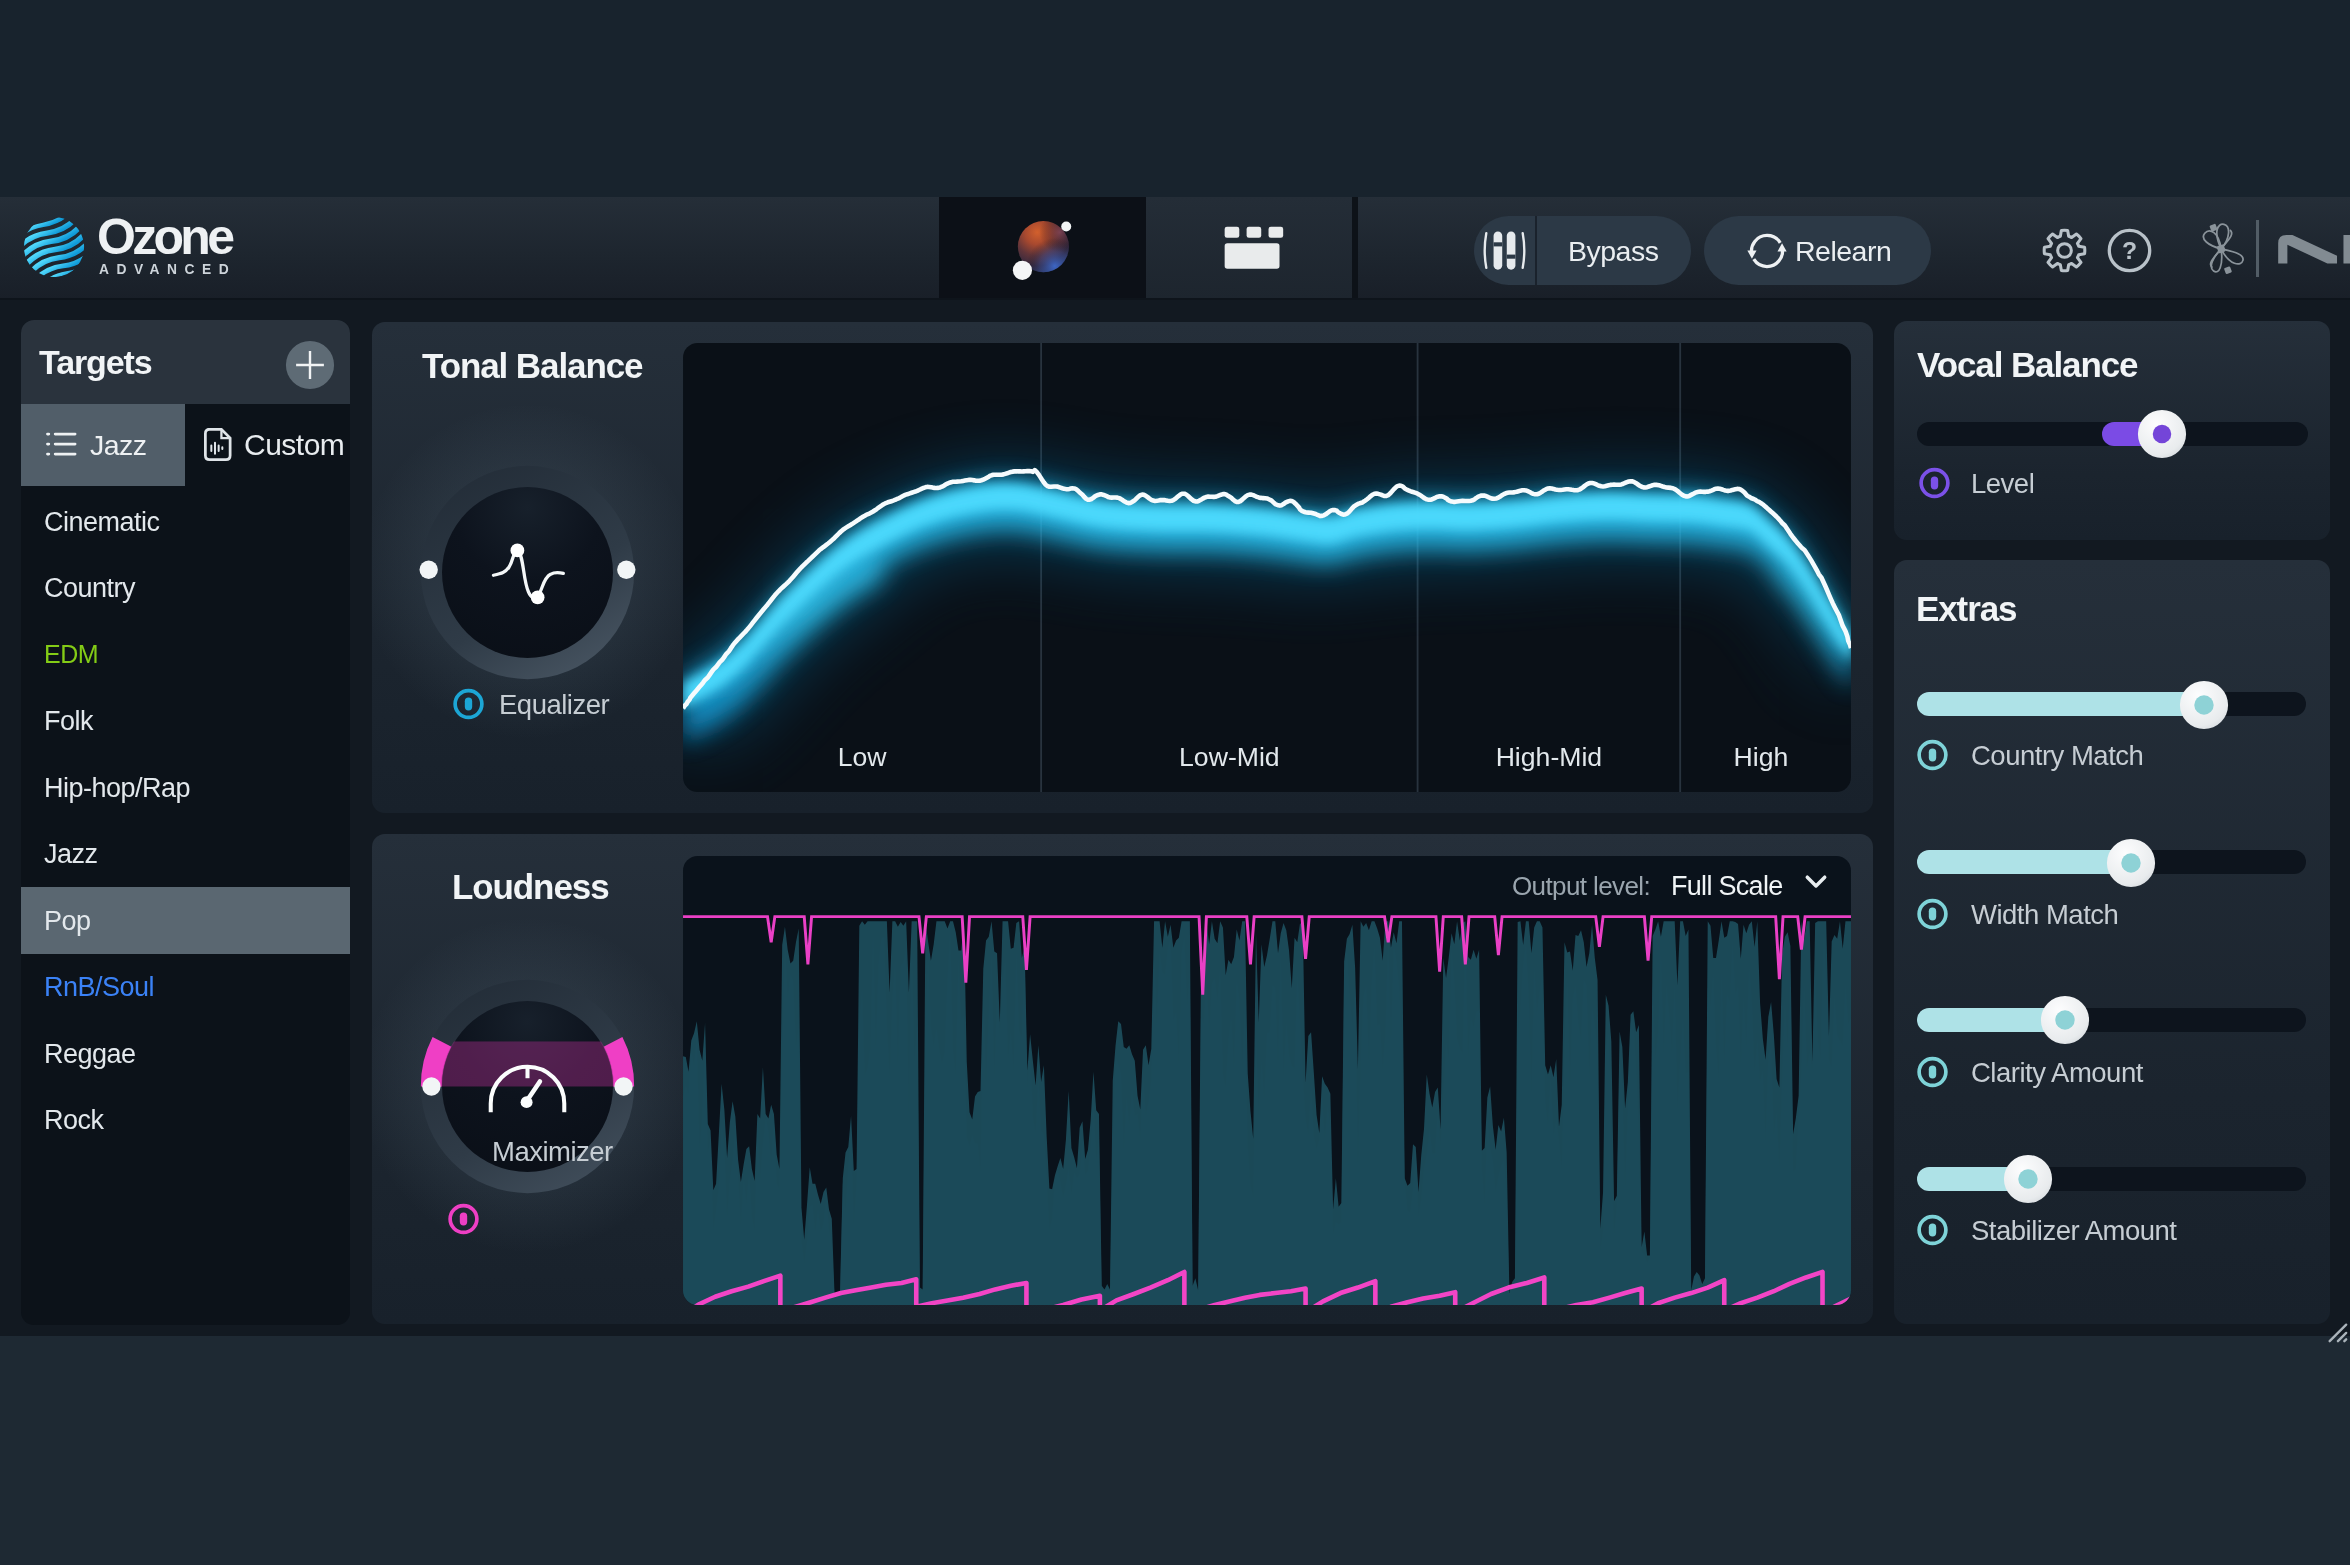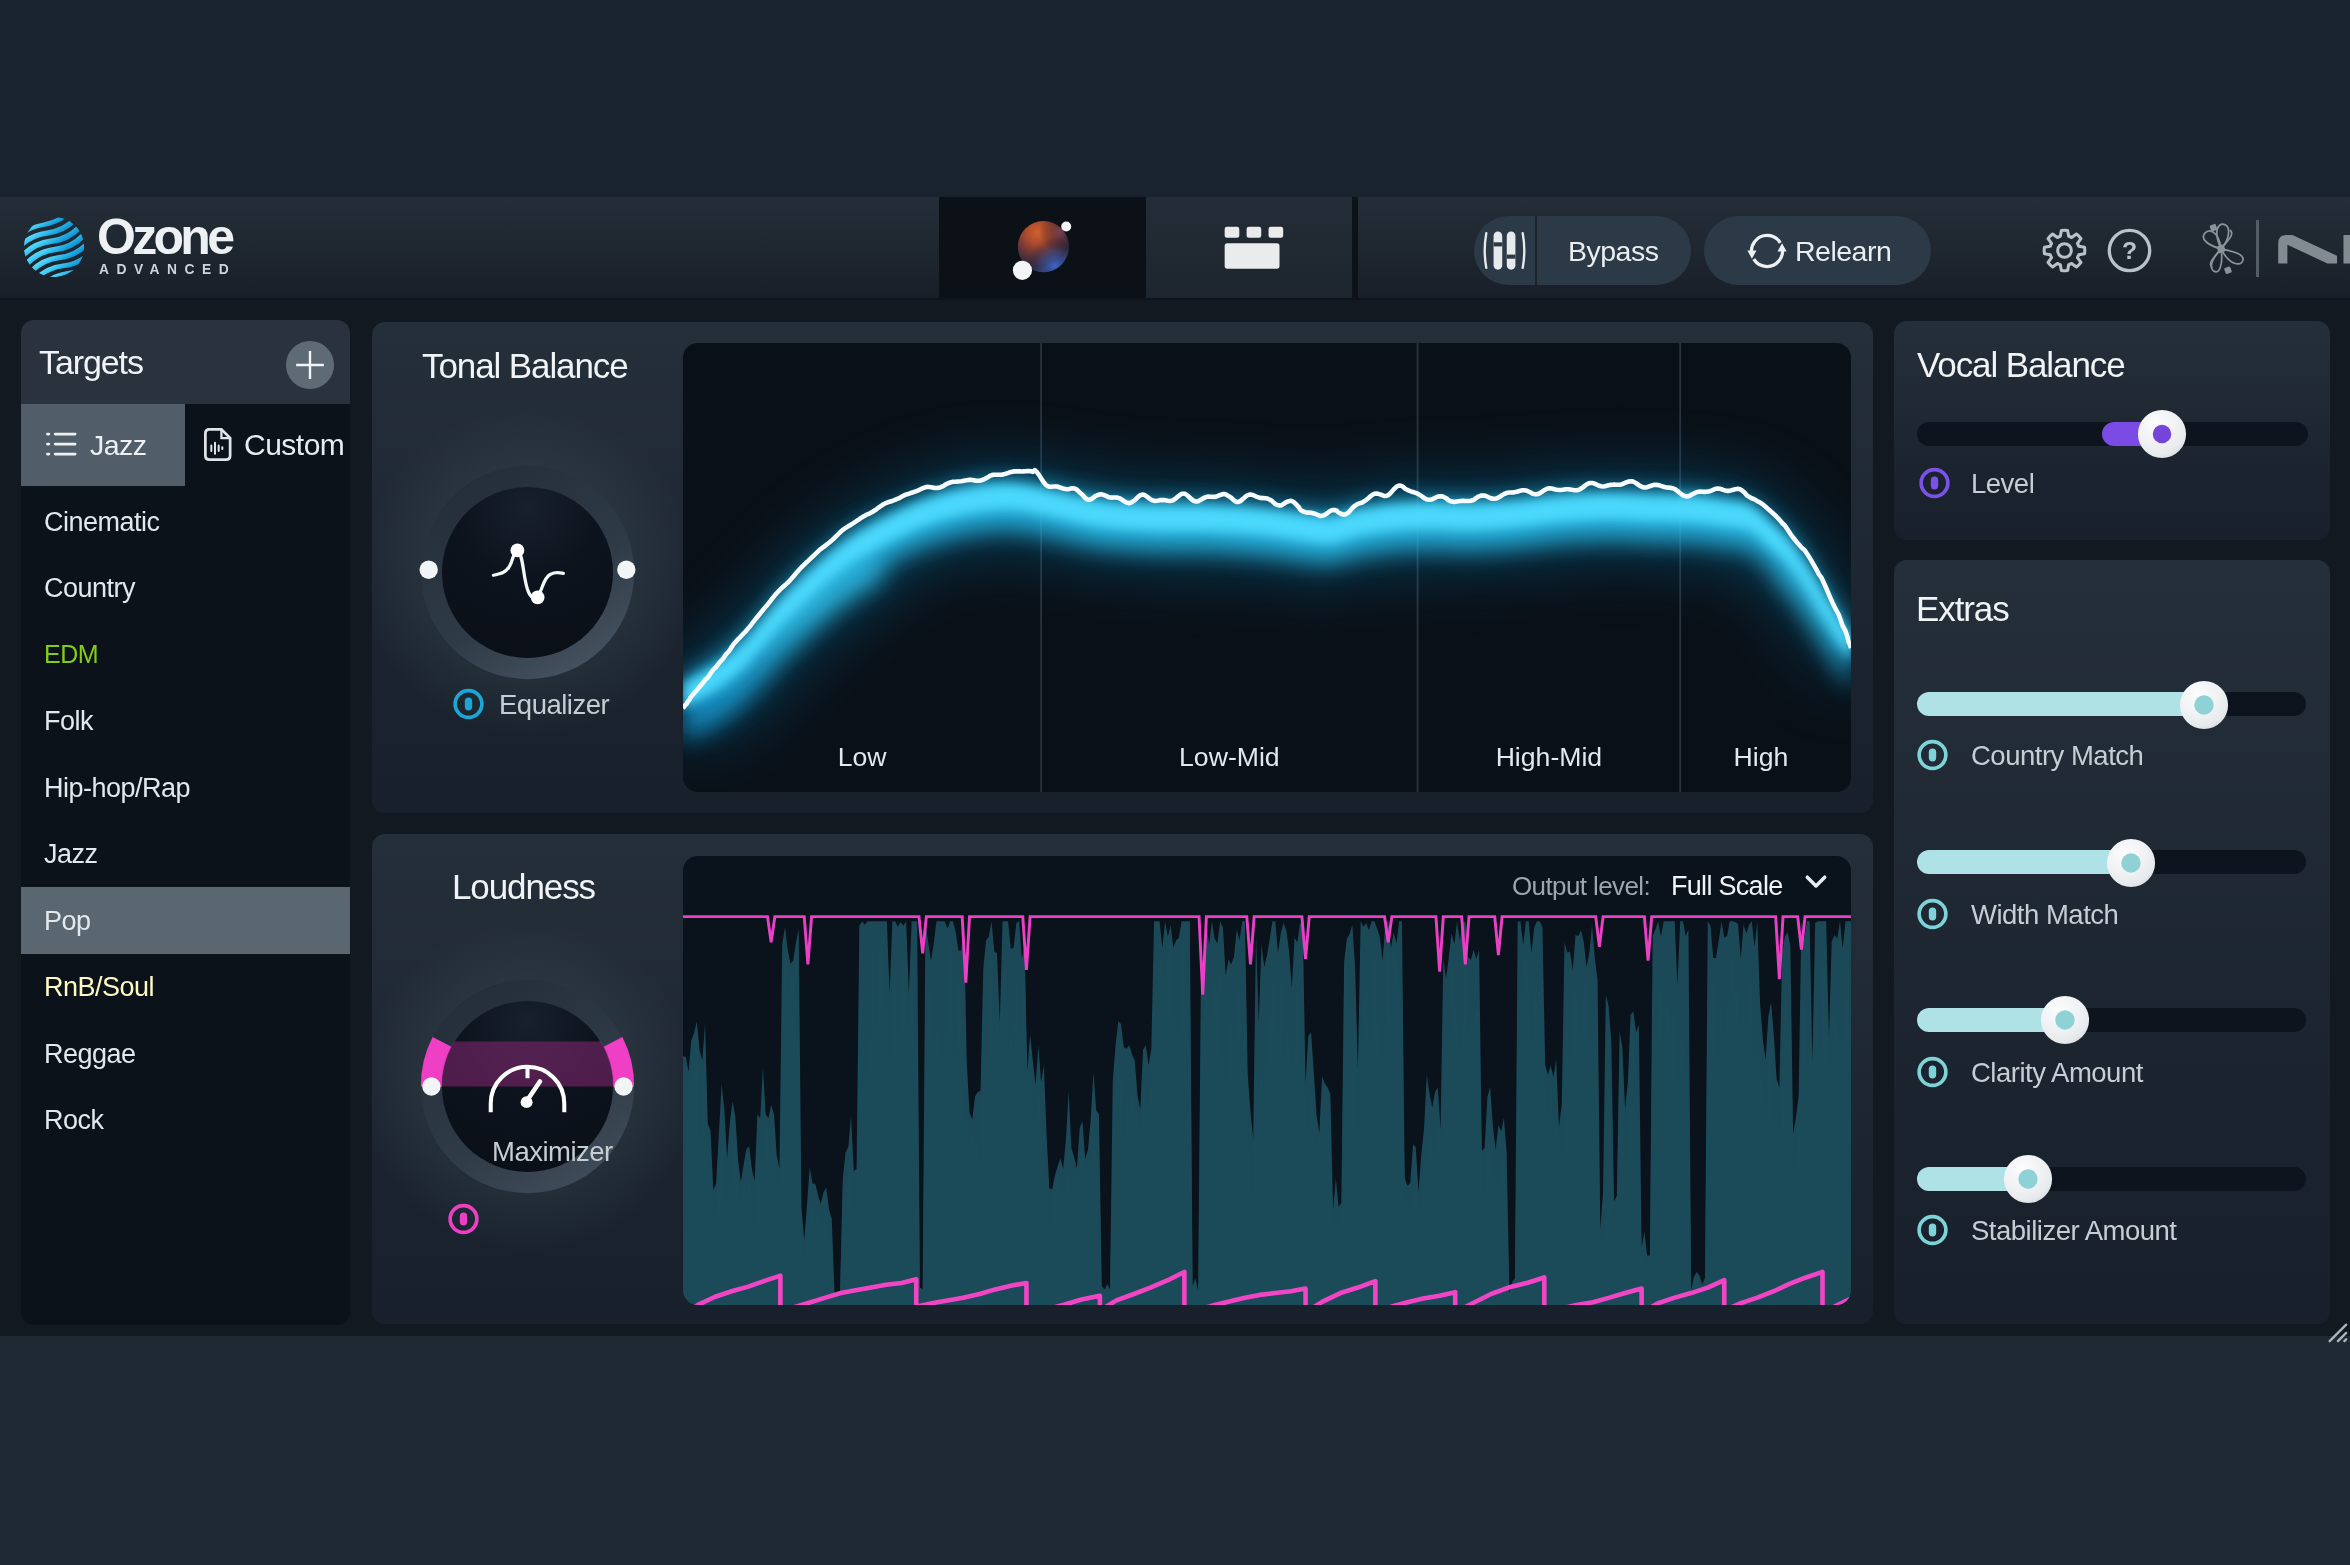--- a/index.html
+++ b/index.html
@@ -1,17 +1,17 @@
 <!DOCTYPE html>
 <html style="font-size:14.7px"><head><meta charset="utf-8"><style>
 *{margin:0;padding:0;box-sizing:border-box}
 body{width:2351px;height:1566px;background:#18232d;font-family:"Liberation Sans",sans-serif;position:relative;overflow:hidden}
 .abs{position:absolute}
 .panel{position:absolute;border-radius:13px;background:linear-gradient(180deg,#252f3a 0%,#1b242e 70%,#18212b 100%)}
-.title{position:absolute;font-size:35px;font-weight:normal;color:#f1f4f6;letter-spacing:-1.1px}
+.title{position:absolute;font-size:35px;font-weight:bold;color:#f1f4f6;letter-spacing:-1.1px}
 .lbl{position:absolute;font-size:27.5px;color:#c6cdd3;transform:translateY(-50%);letter-spacing:-0.5px;white-space:nowrap}
 .tgl{position:absolute;transform:translateY(-50%)}
 </style></head>
 <body>
 <div class="abs" style="left:0;top:0;width:2351px;height:197px;background:#18232d"></div>
 <div class="abs" style="left:0;top:197px;width:2351px;height:1139px;background:#121921"></div>
 <div class="abs" style="left:0;top:1336px;width:2351px;height:230px;background:#1e2933"></div>
 <div class="abs" style="left:0;top:197px;width:2351px;height:102px;background:linear-gradient(180deg,#252e38 0%,#1d252e 60%,#191f28 100%)"></div>
 <div class="abs" style="left:939px;top:197px;width:208px;height:102px;background:#0c1017"></div>
 <div class="abs" style="left:1146px;top:197px;width:206px;height:102px;background:linear-gradient(180deg,#242d37 0%,#1d252e 100%)"></div>
@@ -151,21 +151,21 @@
   </svg>
 <div class="lbl" style="left:244px;top:445px;color:#e8ecef;font-size:30px">Custom</div>
 <div class="abs" style="left:21px;top:887px;width:329px;height:67px;background:#5a6771"></div>
 <div class="lbl" style="left:44px;top:522px;color:#e3e8ec;font-size:27px">Cinematic</div>
 <div class="lbl" style="left:44px;top:588px;color:#e3e8ec;font-size:27px">Country</div>
 <div class="lbl" style="left:44px;top:654px;color:#84cc16;font-size:25px">EDM</div>
 <div class="lbl" style="left:44px;top:721px;color:#e3e8ec;font-size:27px">Folk</div>
 <div class="lbl" style="left:44px;top:788px;color:#e3e8ec;font-size:27px">Hip-hop/Rap</div>
 <div class="lbl" style="left:44px;top:854px;color:#e3e8ec;font-size:27px">Jazz</div>
 <div class="lbl" style="left:44px;top:921px;color:#e3e8ec;font-size:27px">Pop</div>
-<div class="lbl" style="left:44px;top:987px;color:#fef9c3;font-size:27px">RnB/Soul</div>
+<div class="lbl" style="left:44px;top:987px;color:#3b82f6;font-size:27px">RnB/Soul</div>
 <div class="lbl" style="left:44px;top:1054px;color:#e3e8ec;font-size:27px">Reggae</div>
 <div class="lbl" style="left:44px;top:1120px;color:#e3e8ec;font-size:27px">Rock</div>
 <div class="panel" style="left:372px;top:322px;width:1501px;height:491px"></div>
 <div class="abs" style="left:371px;top:395px;width:349px;height:367px;background:radial-gradient(circle at 45% 48%, rgba(150,180,200,0.20) 0%, rgba(150,180,200,0.0) 62%)"></div>
 <div class="title" style="left:422px;top:346px">Tonal Balance</div>
 <svg class="abs" style="left:408px;top:453px" width="239" height="239" viewBox="0 0 260 260">
 <defs>
 <linearGradient id="ring1" x1="0.2" y1="0" x2="0.8" y2="1">
         <stop offset="0" stop-color="#232d38"></stop>
         <stop offset="0.6" stop-color="#2f3b47"></stop>

